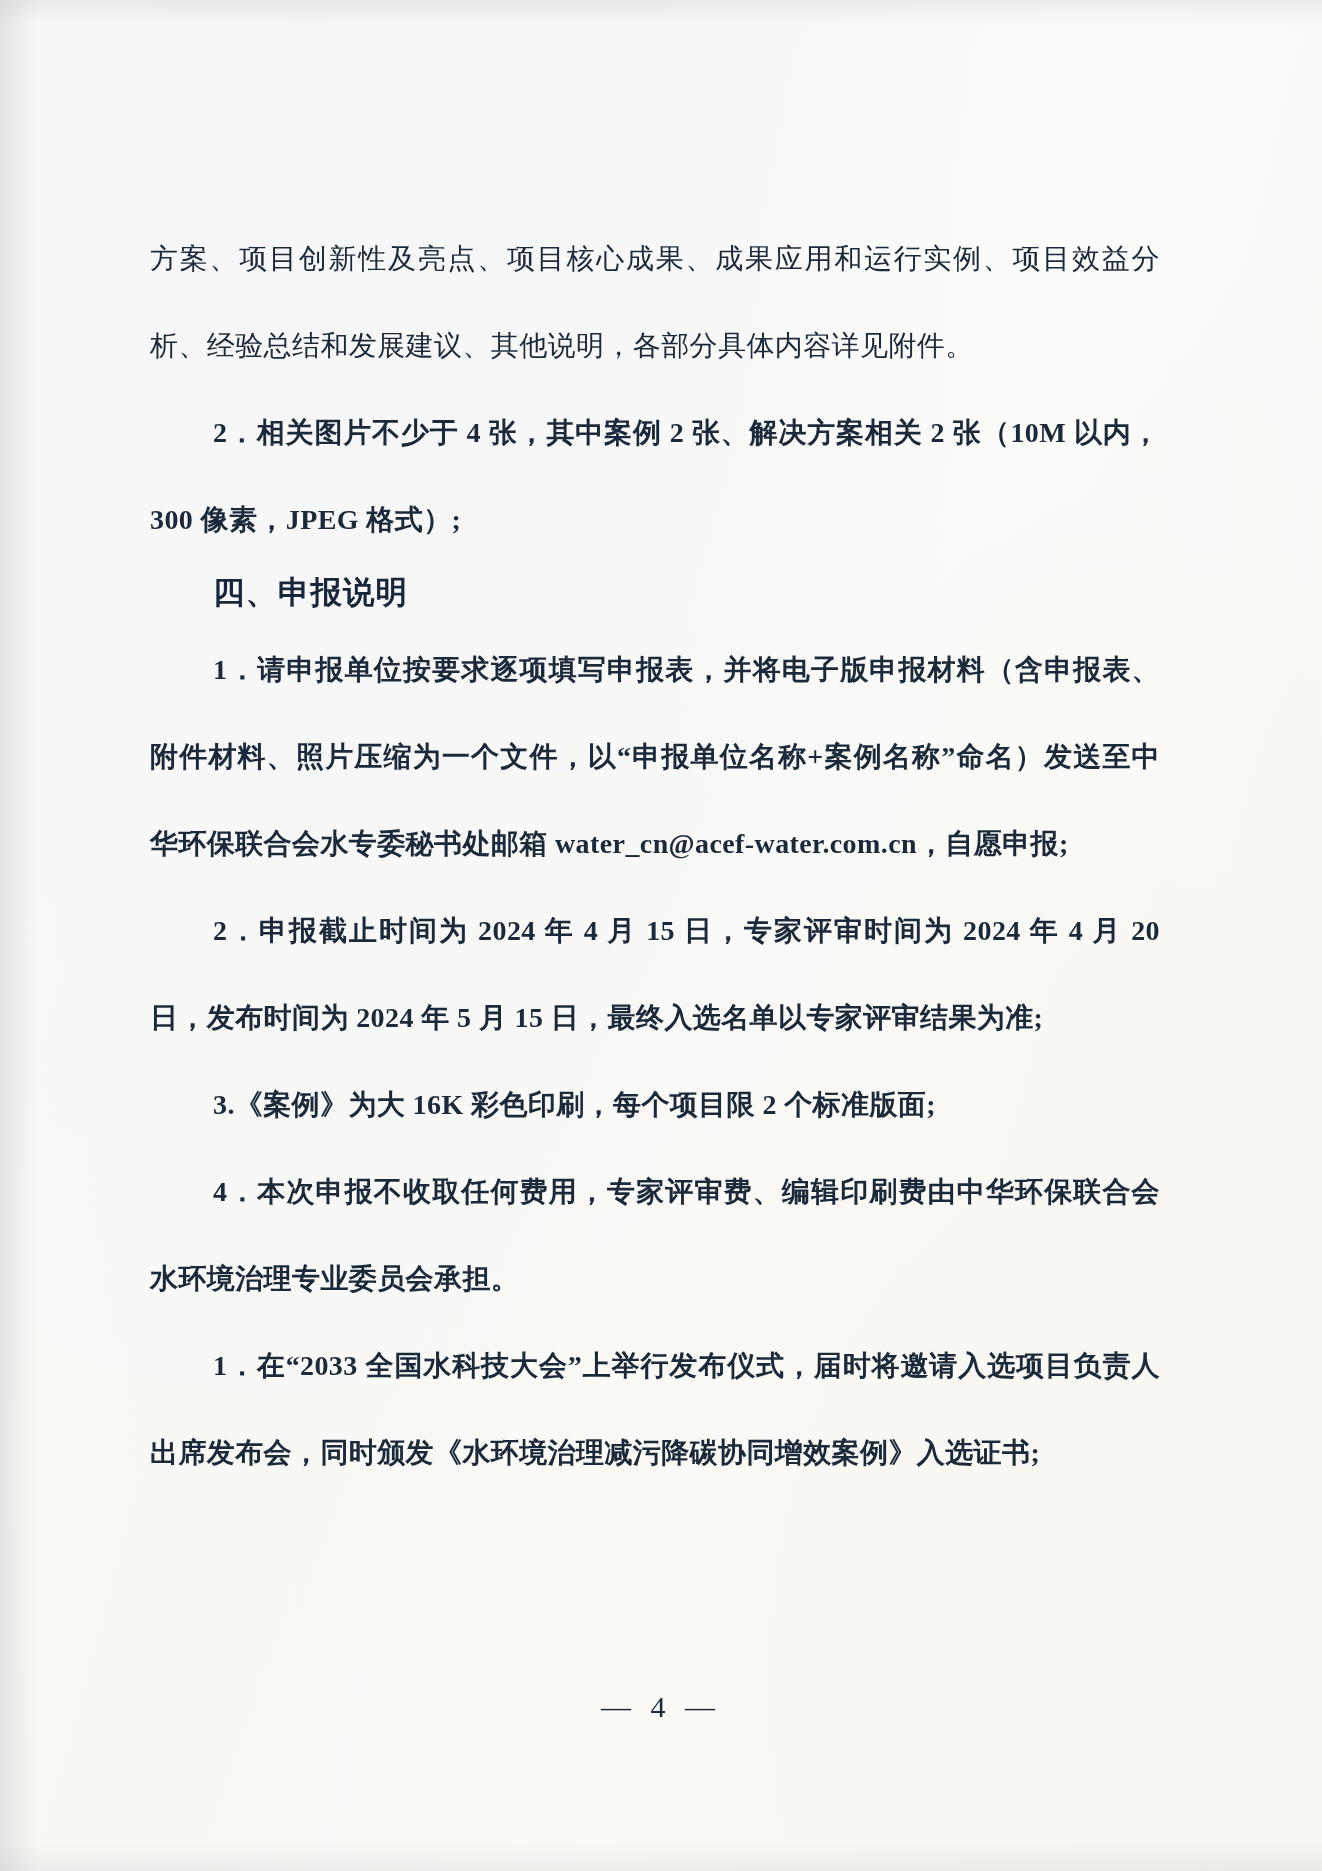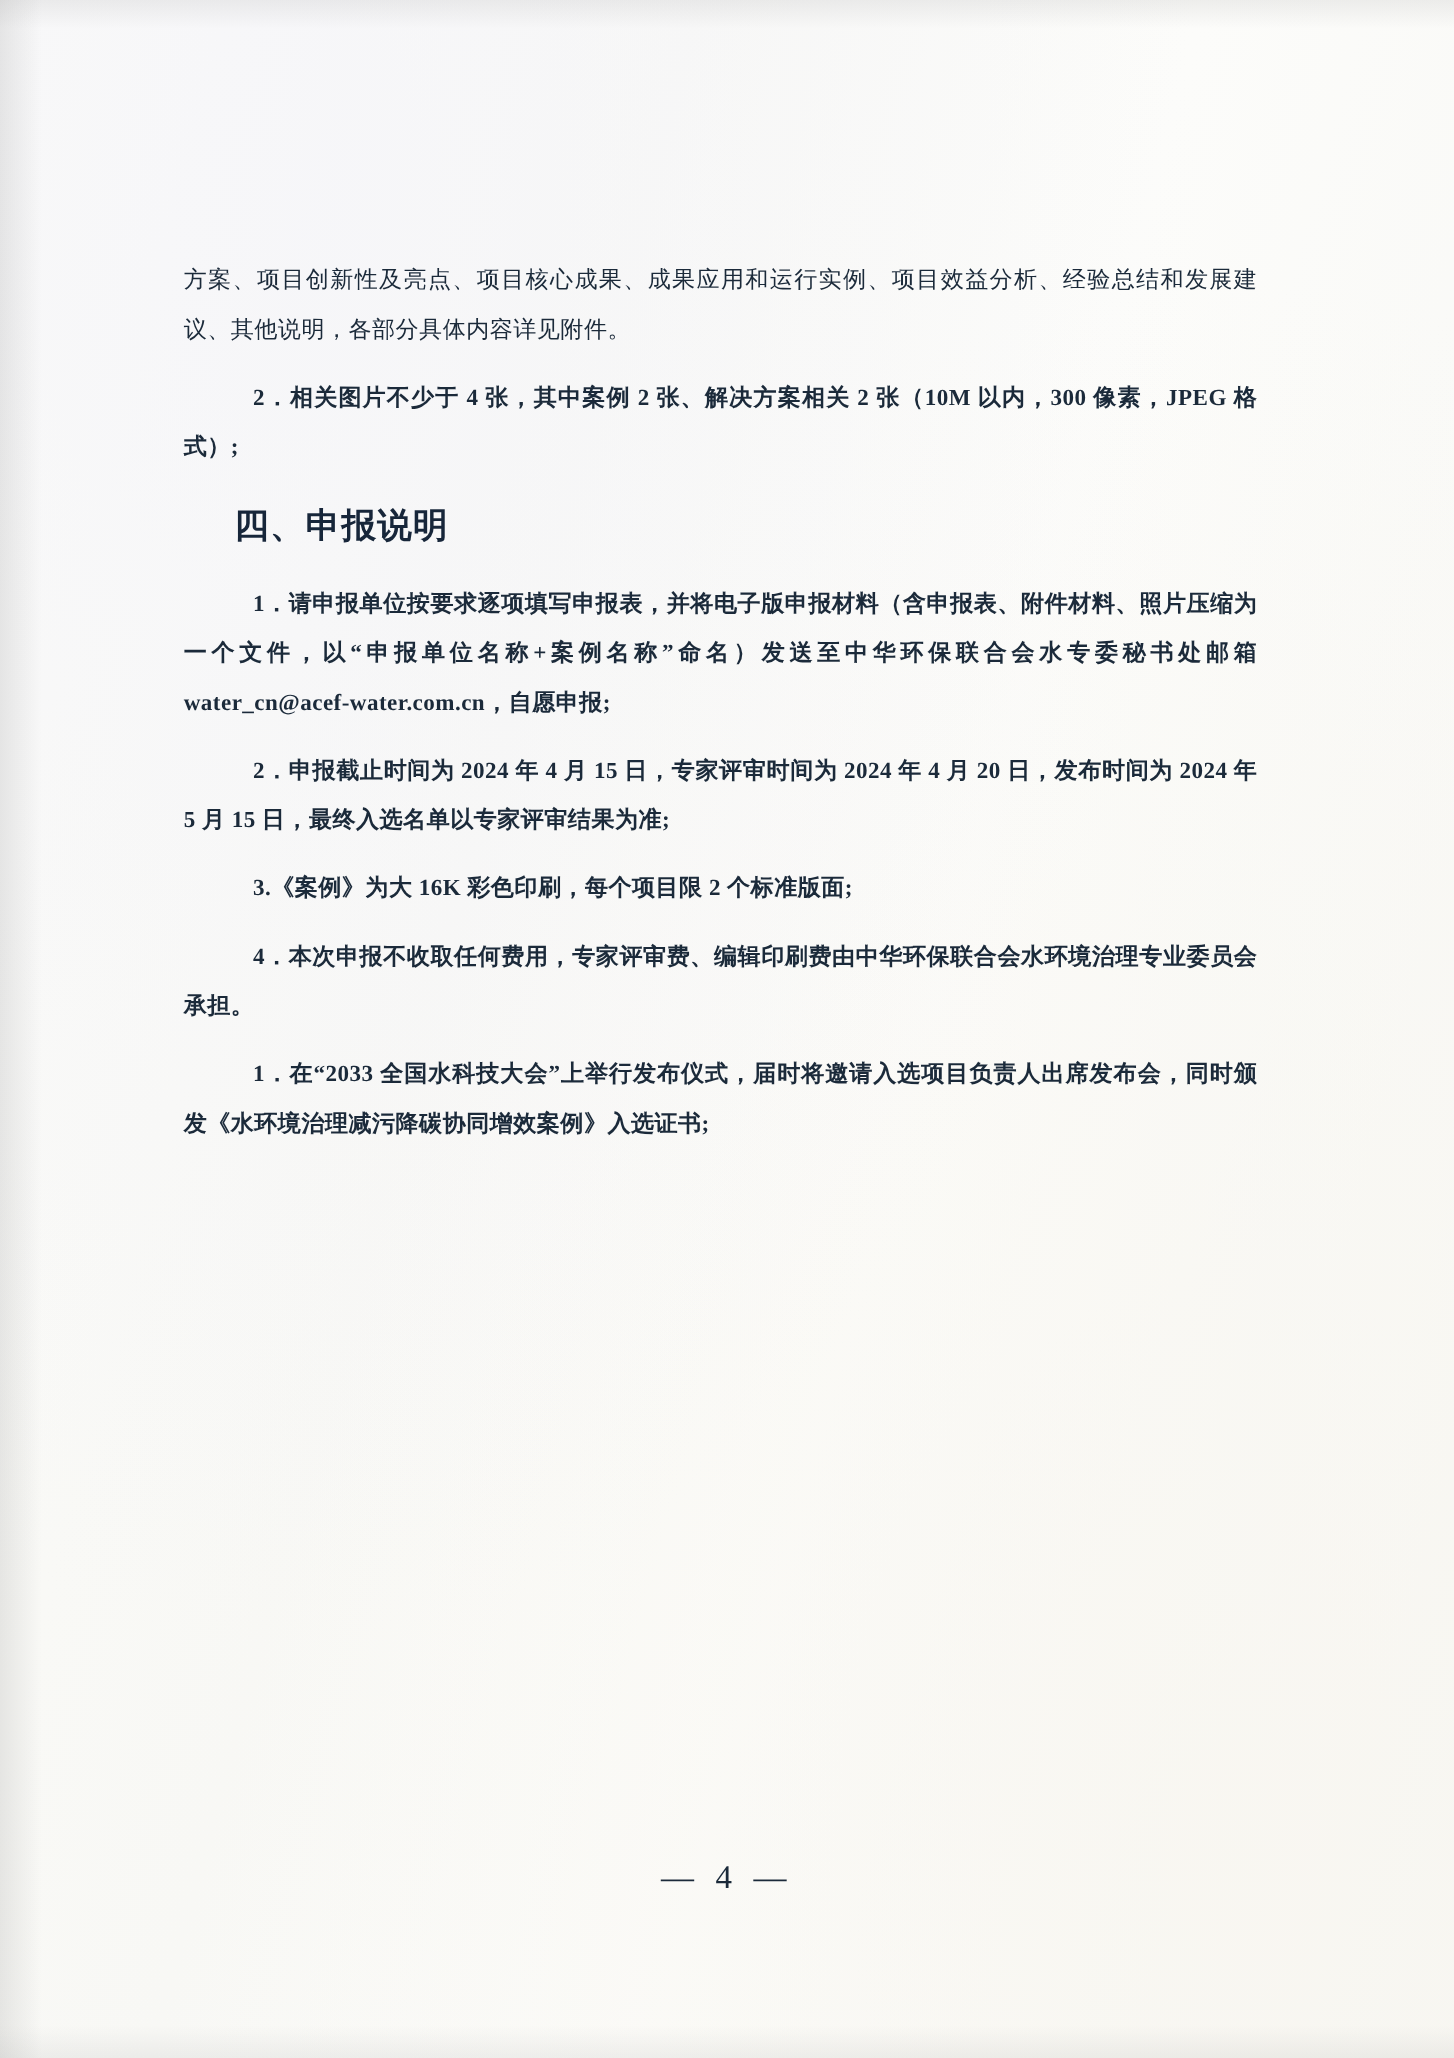--- a/index.html
+++ b/index.html
@@ -52,41 +52,41 @@
   }
 
   .content {
     position: absolute;
     left: 150px;
     top: 215px;
     width: 1010px;
   }
 
   .para {
-    font-size: 21px;
-    line-height: 45px;
+    font-size: 28px;
+    line-height: 87px;
     color: #1b2a3a;
     letter-spacing: 0.4px;
     text-align: justify;
     text-justify: inter-character;
-    margin: 17px;
+    margin: 0;
   }
   .indent {
     text-indent: 63px;
     font-weight: bold;
   }
   .heading {
     font-size: 31.5px;
     line-height: 63px;
     color: #17263a;
     font-weight: bold;
     text-indent: 63px;
     letter-spacing: 1px;
     margin: 0;
-    font-family: Liberation Sans, sans-serif;
+    font-family: Liberation Mono, monospace;
   }
   .pagenum {
     position: absolute;
     left: 0;
     right: 0;
     top: 1690px;
     text-align: center;
     font-size: 30px;
     color: #1b2a3a;
     font-family: "Liberation Serif", serif;

